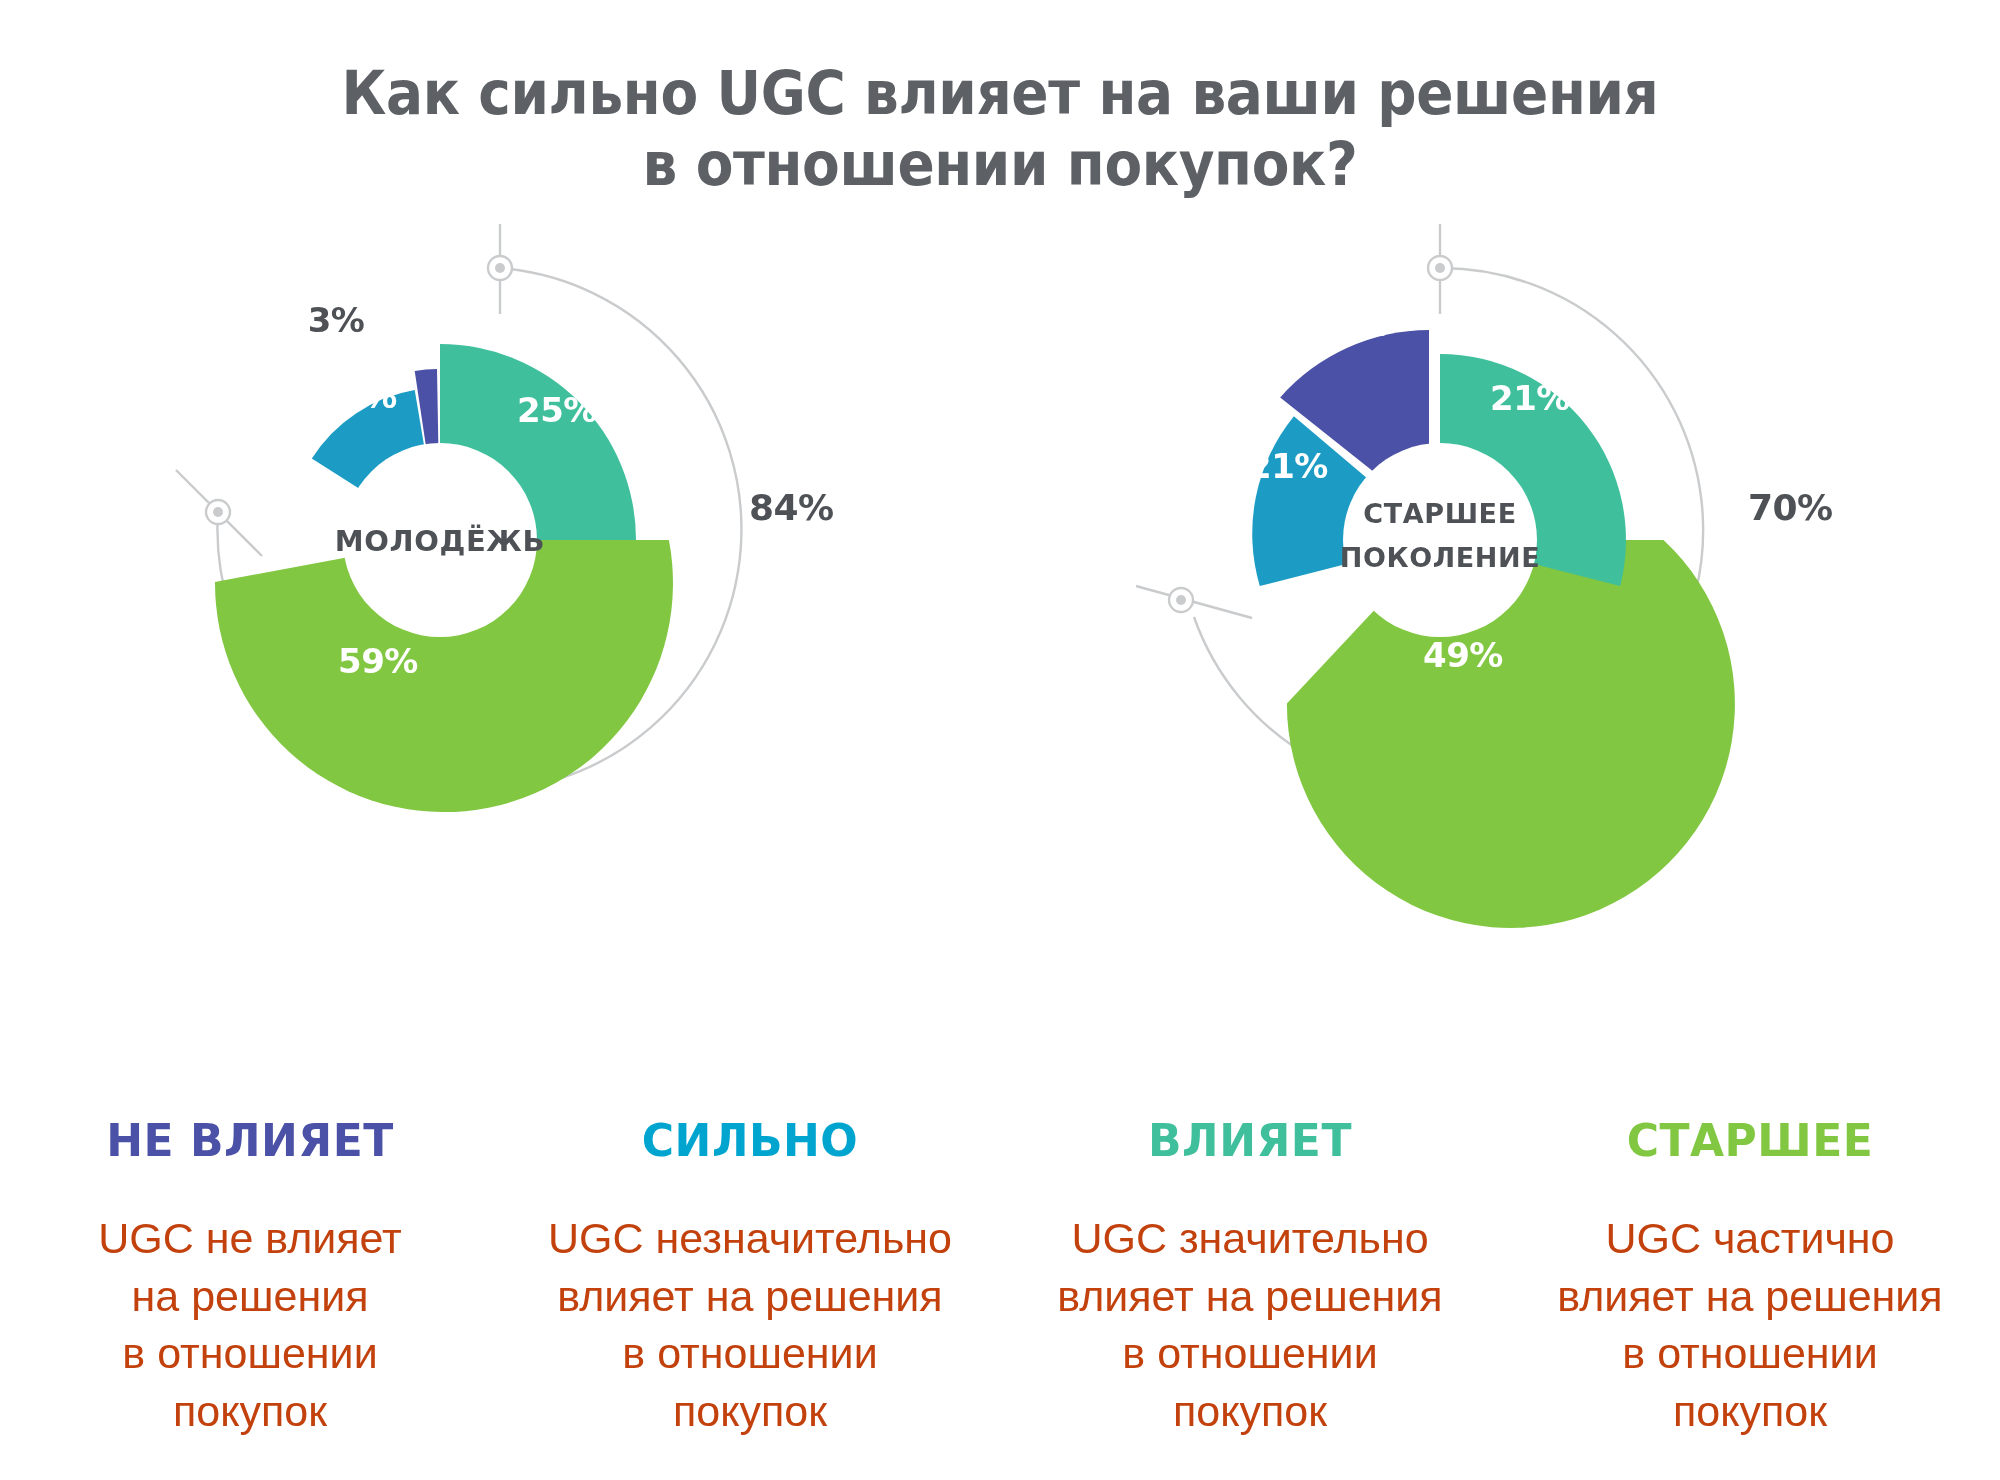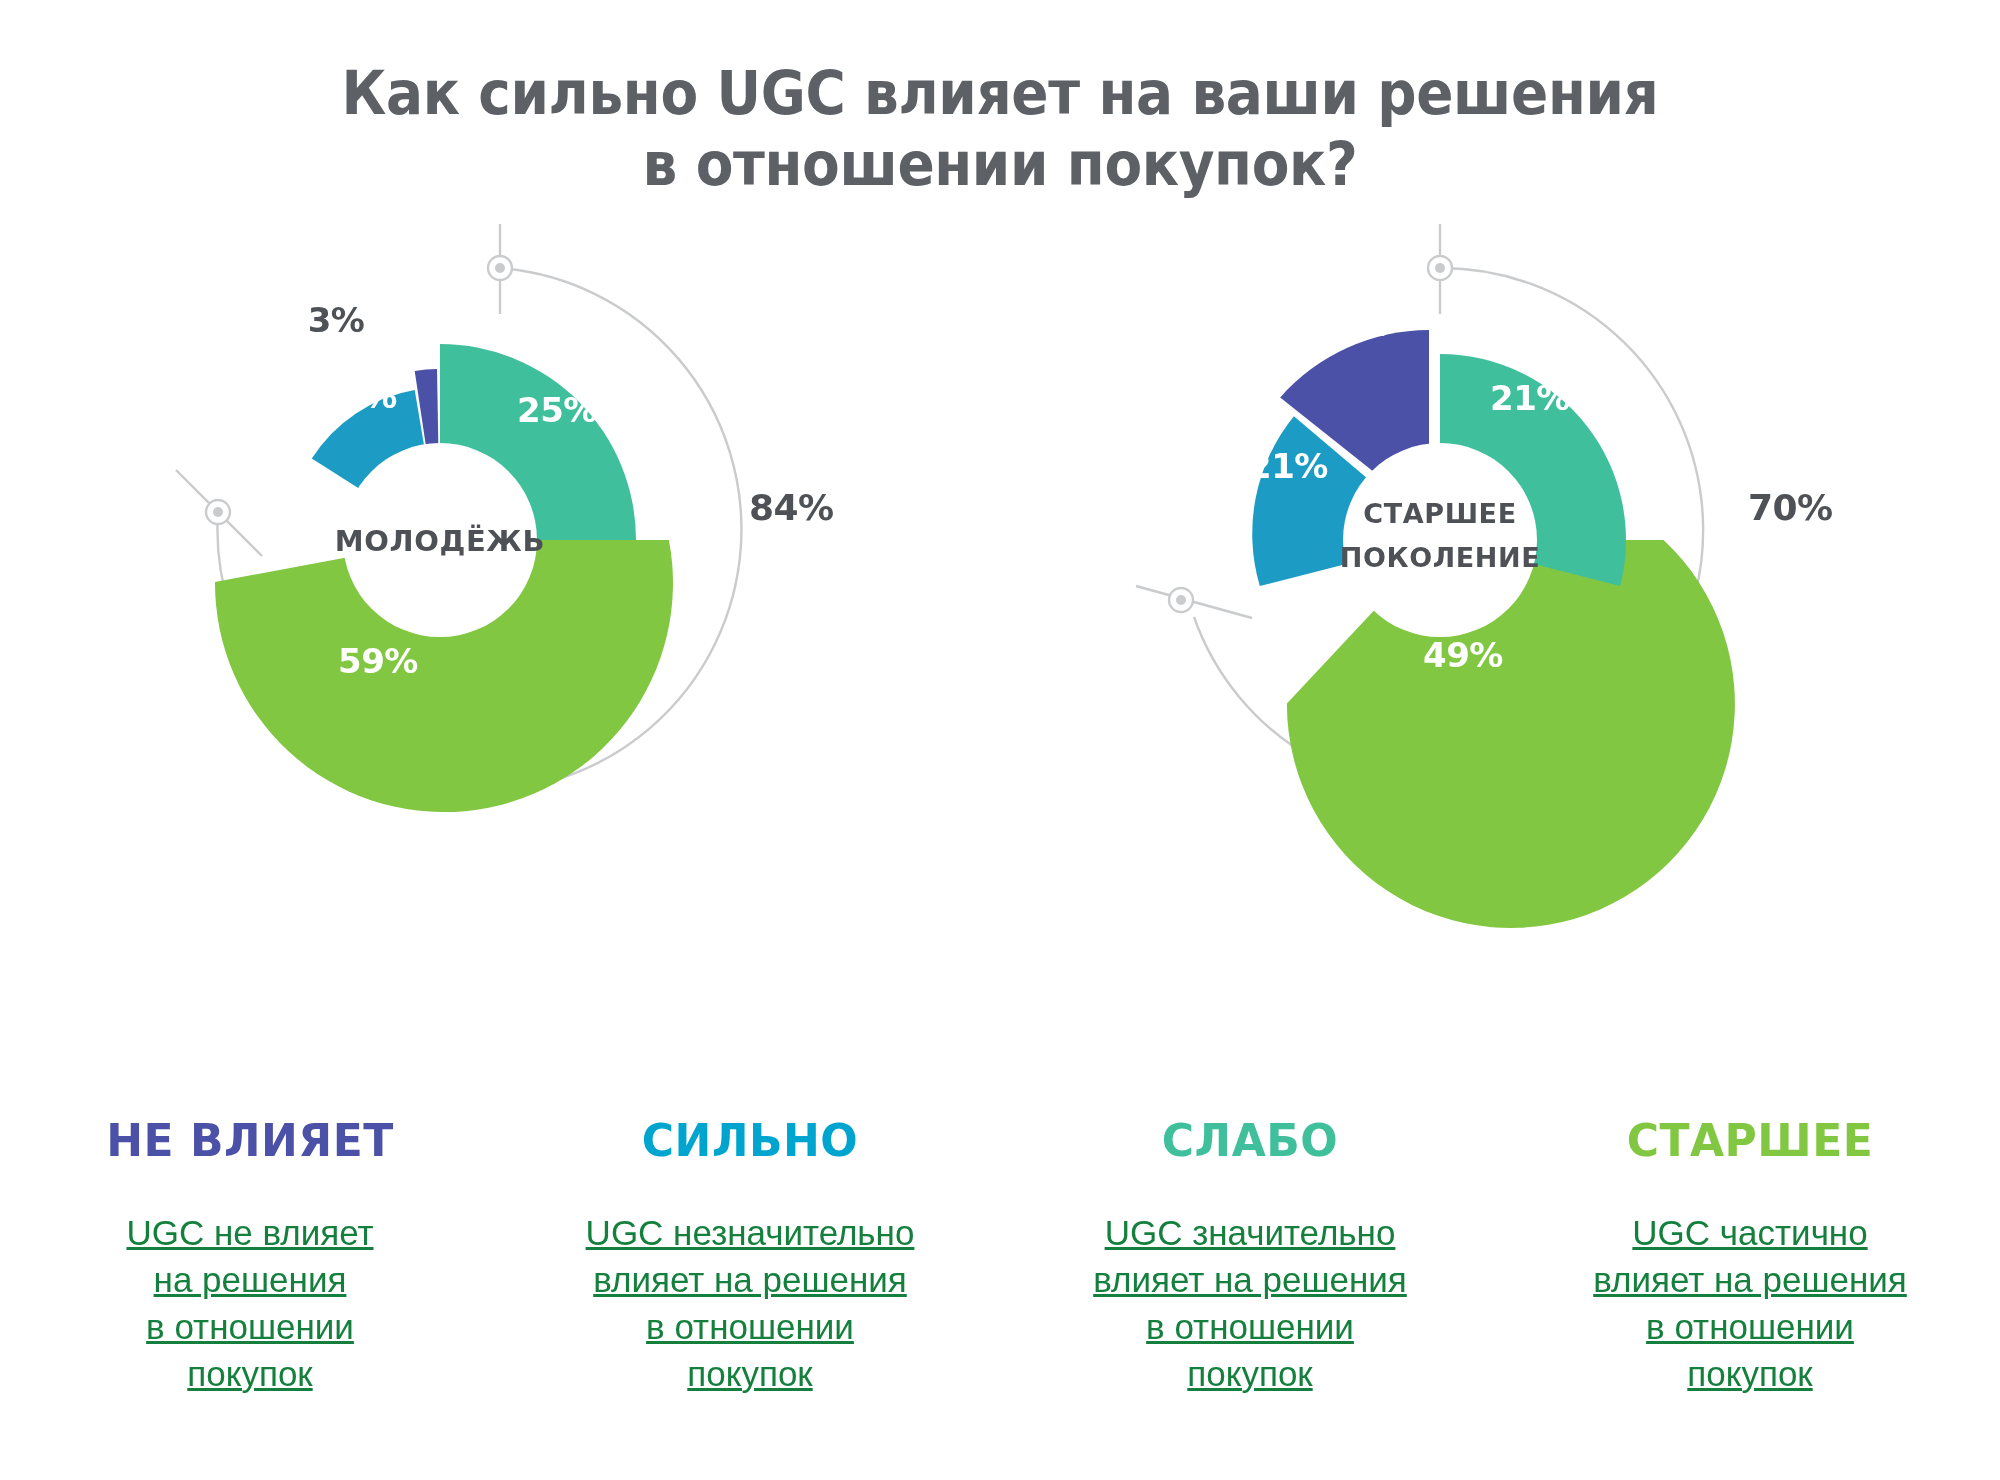--- a/index.html
+++ b/index.html
@@ -78,24 +78,23 @@
   .legend-title{
     font-family:"DejaVu Sans", sans-serif;
     font-weight:bold;
     font-size:44px;
     letter-spacing:0.5px;
     margin-bottom:44px;
     white-space:nowrap;
   }
   .legend-desc{
     font-family:"Liberation Sans", sans-serif;
-    font-size:35px;
+    font-size:43px;
     line-height:1.34;
-    color:#15803d;
-    text-decoration:underline;
+    color:#c2410c;
   }
 </style>
 </head>
 <body>
 
 <div class="page">
 
   <div class="title">
     <span class="title-line">Как сильно UGC влияет на ваши решения</span>
     <span class="title-line">в отношении покупок?</span>
@@ -196,21 +195,21 @@
       <div class="legend-title" style="color:#4b51a6">НЕ ВЛИЯЕТ</div>
       <div class="legend-desc">UGC не влияет<br>на решения<br>в отношении<br>покупок</div>
     </div>
 
     <div class="legend-col">
       <div class="legend-title" style="color:#00a5cf">СИЛЬНО</div>
       <div class="legend-desc">UGC незначительно<br>влияет на решения<br>в отношении<br>покупок</div>
     </div>
 
     <div class="legend-col">
-      <div class="legend-title" style="color:#3fbf9c">СЛАБО</div>
+      <div class="legend-title" style="color:#3fbf9c">ВЛИЯЕТ</div>
       <div class="legend-desc">UGC значительно<br>влияет на решения<br>в отношении<br>покупок</div>
     </div>
 
     <div class="legend-col">
       <div class="legend-title" style="color:#81c741">СТАРШЕЕ</div>
       <div class="legend-desc">UGC частично<br>влияет на решения<br>в отношении<br>покупок</div>
     </div>
 
   </div>
 

